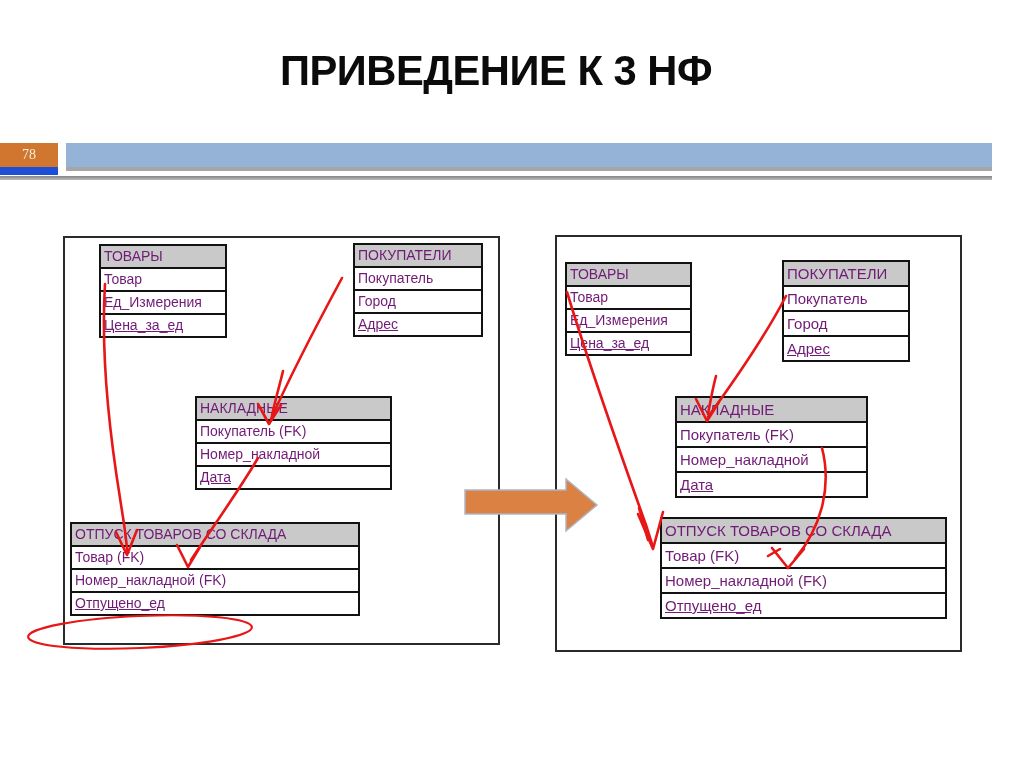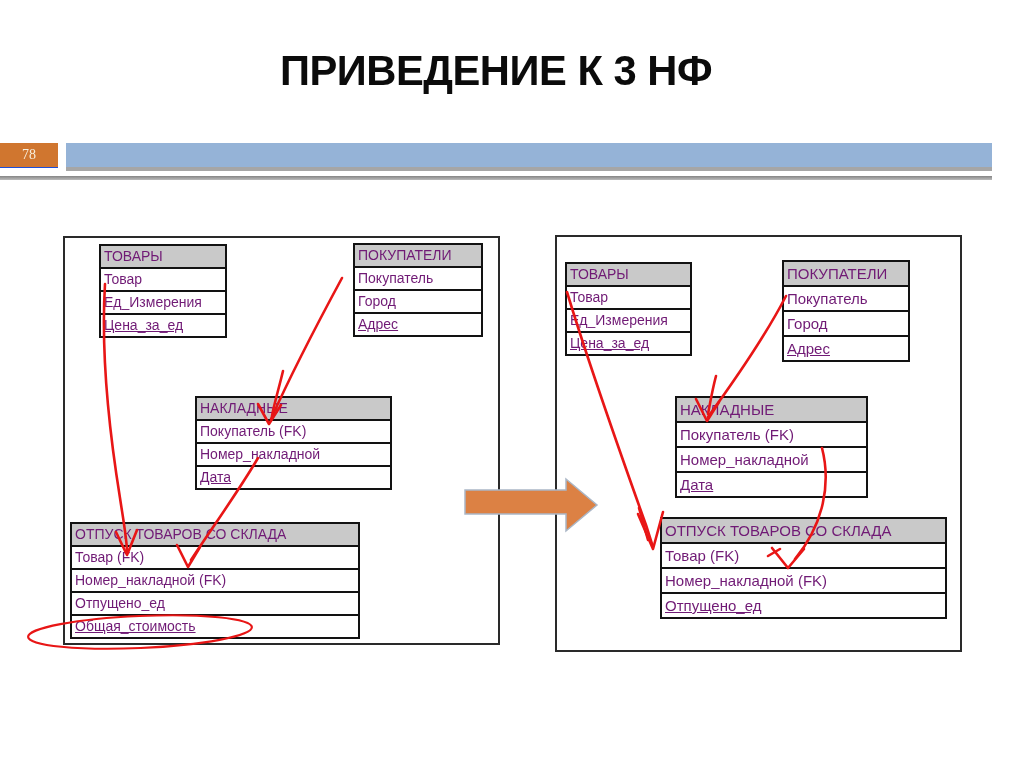--- a/index.html
+++ b/index.html
@@ -6,21 +6,21 @@
   body{width:1024px;height:768px;overflow:hidden;font-family:"Liberation Sans",sans-serif;}
   .slide{position:relative;width:992px;height:768px;background:#ffffff;}
 
   
   .title{position:absolute;top:46px;left:0;width:100%;text-align:center;
          font-size:43px;font-weight:bold;color:#0b0b0b;letter-spacing:-0.5px;
          transform:scaleX(0.97);white-space:nowrap;}
 
   
   .num-badge{position:absolute;left:0;top:143px;width:58px;height:24px;background:#d0762f;
-             border-bottom:1px solid #1d4ed8;color:#f7efdd;
+             border-bottom:8px solid #1d4ed8;color:#f7efdd;
              font-family:"Liberation Serif",serif;font-size:14px;
              display:flex;align-items:center;justify-content:center;}
   .blue-bar{position:absolute;left:66px;top:143px;right:0;height:24px;background:#95b3d7;
             border-bottom:4px solid #a6a6a6;}
   .divider{position:absolute;left:0;top:176px;width:100%;height:4px;
            background:linear-gradient(#858585,#bcbcbc);}
 
   
   .dbox{position:absolute;background:#ffffff;border:2px solid #2a2a2a;}
   #box-before{left:63px;top:236px;width:433px;height:405px;}
@@ -86,21 +86,20 @@
     <div class="tr">Покупатель (FK)</div>
     <div class="tr">Номер_накладной</div>
     <div class="tr">Дата</div>
   </div>
 
   <div class="etable sm" id="t-b-otpusk">
     <div class="th">ОТПУСК ТОВАРОВ СО СКЛАДА</div>
     <div class="tr">Товар (FK)</div>
     <div class="tr">Номер_накладной (FK)</div>
     <div class="tr">Отпущено_ед</div>
-    <div class="tr">Общая_стоимость</div>
   </div>
 
   <div class="etable sm" id="t-a-tovary">
     <div class="th">ТОВАРЫ</div>
     <div class="tr">Товар</div>
     <div class="tr">Ед_Измерения</div>
     <div class="tr">Цена_за_ед</div>
   </div>
 
   <div class="etable lg" id="t-a-pokupateli">

